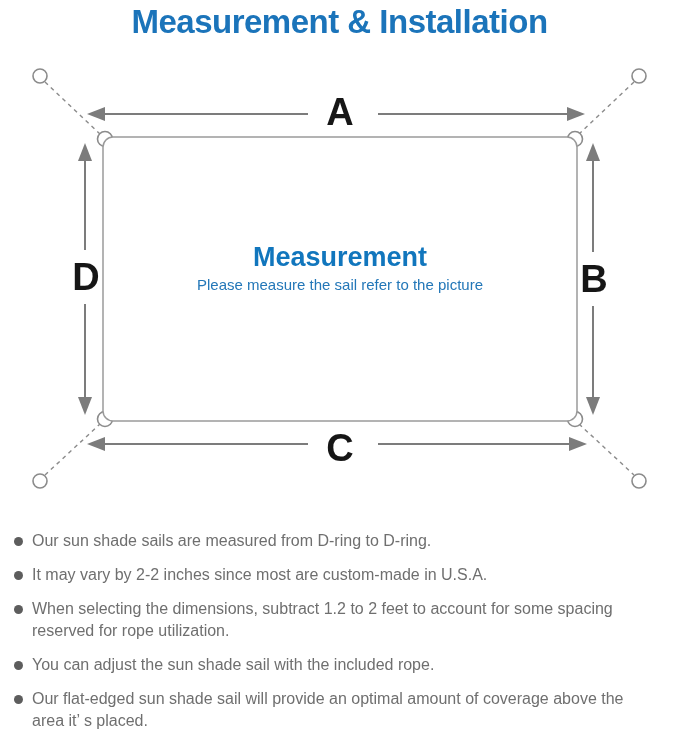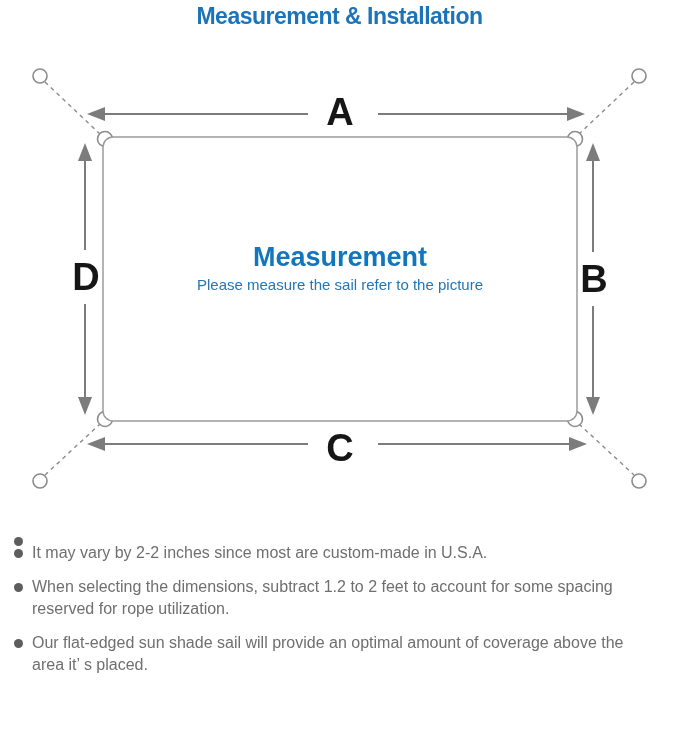--- a/index.html
+++ b/index.html
@@ -1,21 +1,21 @@
 <!DOCTYPE html>
 <html><head>
 <meta charset="utf-8">
 <style>
   html,body{margin:0;padding:0;background:#ffffff;}
   body{width:679px;height:739px;font-family:"Liberation Sans",sans-serif;overflow:hidden;}
   .page{width:679px;height:739px;position:relative;background:#fff;}
 
   .page-title{
     margin:0;height:58px;box-sizing:border-box;padding-top:3px;
-    text-align:center;font-size:23px;font-weight:bold;letter-spacing:-0.5px;
+    text-align:center;font-size:33px;font-weight:bold;letter-spacing:-0.5px;
     color:#1b74ba;
   }
 
   svg.diagram{display:block;width:679px;height:460px;}
 
   .dash{stroke:#8b8b8b;stroke-width:1.4;fill:none;stroke-dasharray:4 4;}
   .anchor{fill:#ffffff;stroke:#8b8b8b;stroke-width:1.6;}
   .ring{fill:#ffffff;stroke:#8b8b8b;stroke-width:1.6;}
   .sail{fill:#ffffff;stroke:#9a9a9a;stroke-width:1.5;}
   .arrow{stroke:#7c7c7c;stroke-width:2;fill:none;}
@@ -95,28 +95,33 @@
     <text class="side-label" x="340" y="403">C</text>
     <text class="side-label" x="86" y="232">D</text>
 
     <text class="center-heading" x="340" y="208">Measurement</text>
     <text class="center-subtitle" x="340" y="232">Please measure the sail refer to the picture</text>
   </svg>
 
   <ul class="notes">
     <li class="note-item">
       <span class="bullet-dot"></span>
+      <span>Our sun shade sails are measured from D-ring to D-ring.</span>
     </li>
     <li class="note-item">
       <span class="bullet-dot"></span>
       <span>It may vary by 2-2 inches since most are custom-made in U.S.A.</span>
     </li>
     <li class="note-item">
       <span class="bullet-dot"></span>
       <span>When selecting the dimensions, subtract 1.2 to 2 feet to account for some spacing reserved for rope utilization.</span>
     </li>
     <li class="note-item">
       <span class="bullet-dot"></span>
+      <span>You can adjust the sun shade sail with the included rope.</span>
+    </li>
+    <li class="note-item">
+      <span class="bullet-dot"></span>
       <span>Our flat-edged sun shade sail will provide an optimal amount of coverage above the area it’ s placed.</span>
     </li>
   </ul>
 
 </div>
 
 </body></html>

